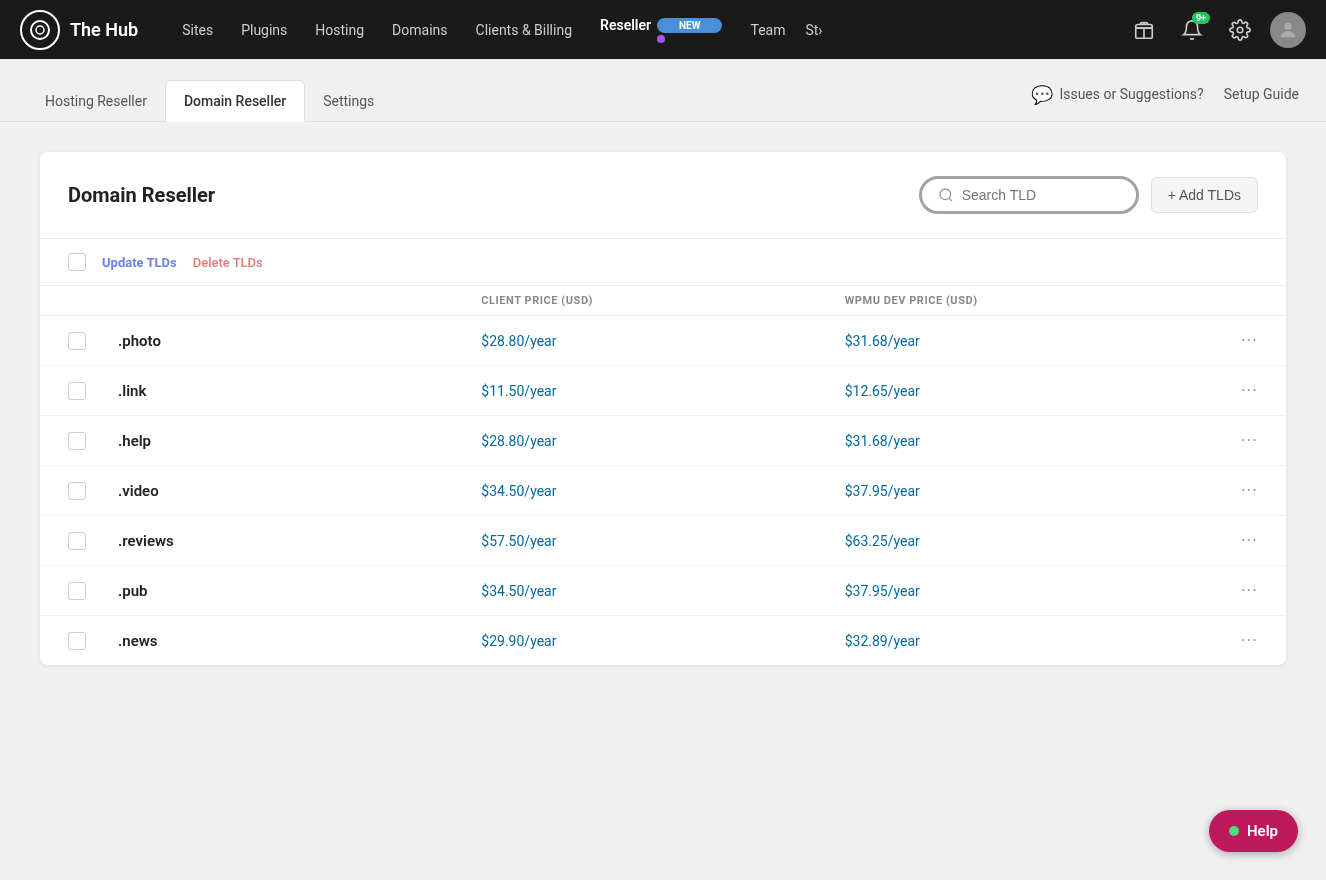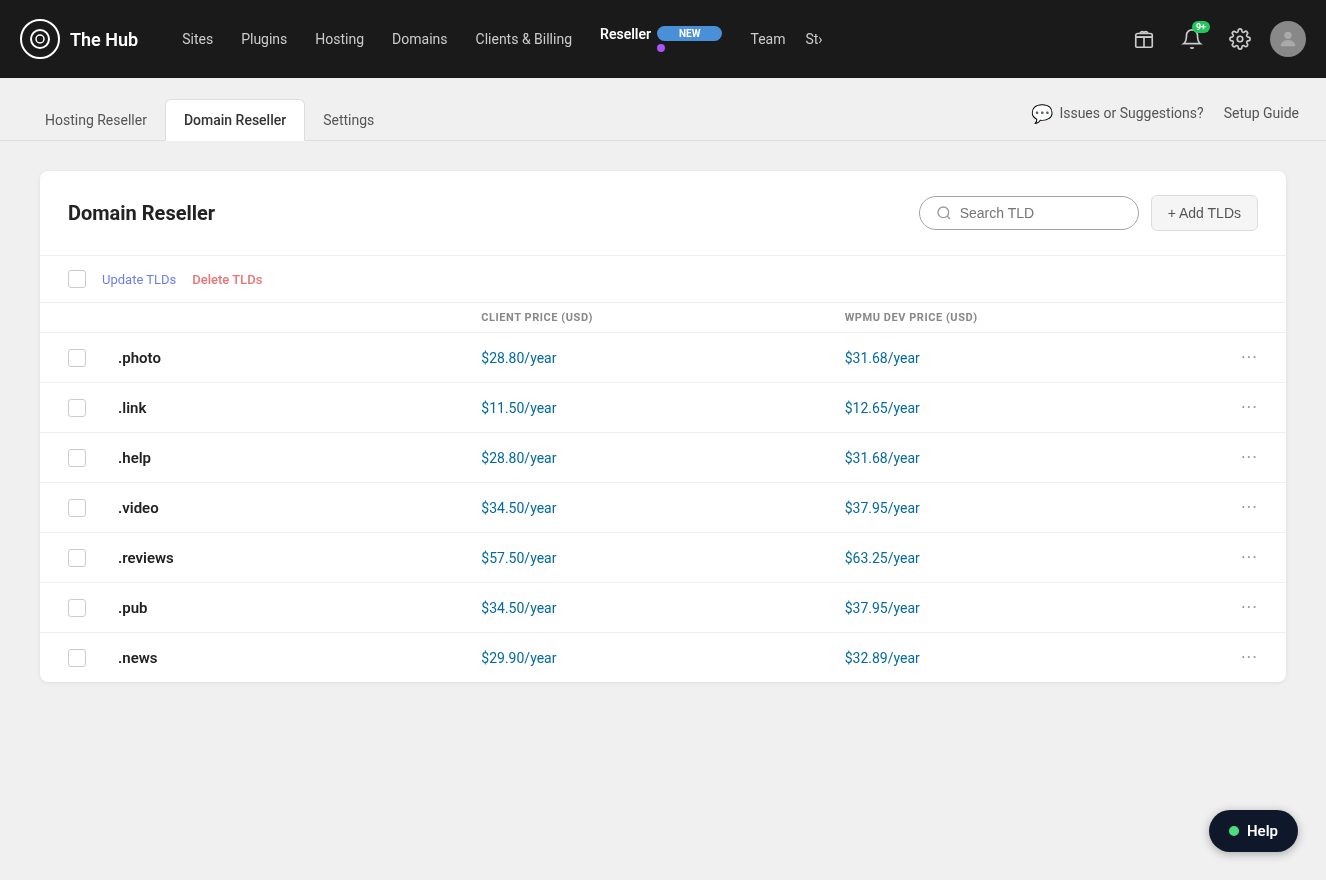--- a/index.html
+++ b/index.html
@@ -1,21 +1,21 @@
 <!DOCTYPE html>
 <html><head>
   <meta charset="utf-8">
   <style>
     * { margin: 0; padding: 0; box-sizing: border-box; }
     body { font-family: -apple-system, BlinkMacSystemFont, 'Segoe UI', Roboto, sans-serif; background: #f0f0f0; color: #333; }
 
     
     .topnav {
       background: #1a1a1a;
-      height: 78px;
+      height: 59px;
       display: flex;
       align-items: center;
       padding: 0 20px;
       gap: 0;
     }
     .nav-logo {
       display: flex;
       align-items: center;
       gap: 10px;
       margin-right: 30px;
@@ -45,21 +45,21 @@
     .nav-item {
       color: #ccc;
       font-size: 14px;
       padding: 8px 14px;
       cursor: pointer;
       white-space: nowrap;
     }
     .nav-item.active { color: #fff; font-weight: 600; }
     .nav-item-reseller {
       display: flex;
-      align-items: flex-start;
+      align-items: flex-end;
       gap: 6px;
     }
     .nav-badge-new {
       background: #4a90d9;
       color: #fff;
       font-size: 10px;
       font-weight: 700;
       padding: 2px 22px;
       border-radius: 10px;
     }
@@ -179,21 +179,21 @@
     .card-header-actions {
       margin-left: auto;
       display: flex;
       align-items: center;
       gap: 12px;
     }
     .search-box {
       display: flex;
       align-items: center;
       gap: 8px;
-      border: 1px solid #a3a3a3;
+      border: 3px solid #a3a3a3;
       border-radius: 24px;
       padding: 8px 16px;
       background: #fff;
       width: 220px;
     }
     .search-box input {
       border: none;
       outline: none;
       font-size: 14px;
       color: #555;
@@ -228,21 +228,21 @@
       height: 18px;
       border: 1.5px solid #ccc;
       border-radius: 3px;
       cursor: pointer;
       flex-shrink: 0;
     }
     .btn-update-tlds {
       color: #6c7fe8;
       font-size: 13px;
       cursor: pointer;
-      font-weight: 400;
+      font-weight: 700;
     }
     .btn-delete-tlds {
       color: #e87676;
       font-size: 13px;
       cursor: pointer;
       font-weight: 500;
     }
     .col-headers {
       display: grid;
       grid-template-columns: 50px 1fr 1fr 1fr 50px;
@@ -280,21 +280,21 @@
       display: flex;
       justify-content: flex-end;
       letter-spacing: 1px;
     }
 
     
     .help-btn {
       position: fixed;
       bottom: 28px;
       right: 28px;
-      background: #0f172a;
+      background: #be185d;
       color: #fff;
       border-radius: 24px;
       padding: 12px 20px;
       display: flex;
       align-items: center;
       gap: 8px;
       font-size: 15px;
       font-weight: 600;
       cursor: pointer;
       box-shadow: 0 2px 10px rgba(0,0,0,0.3);

